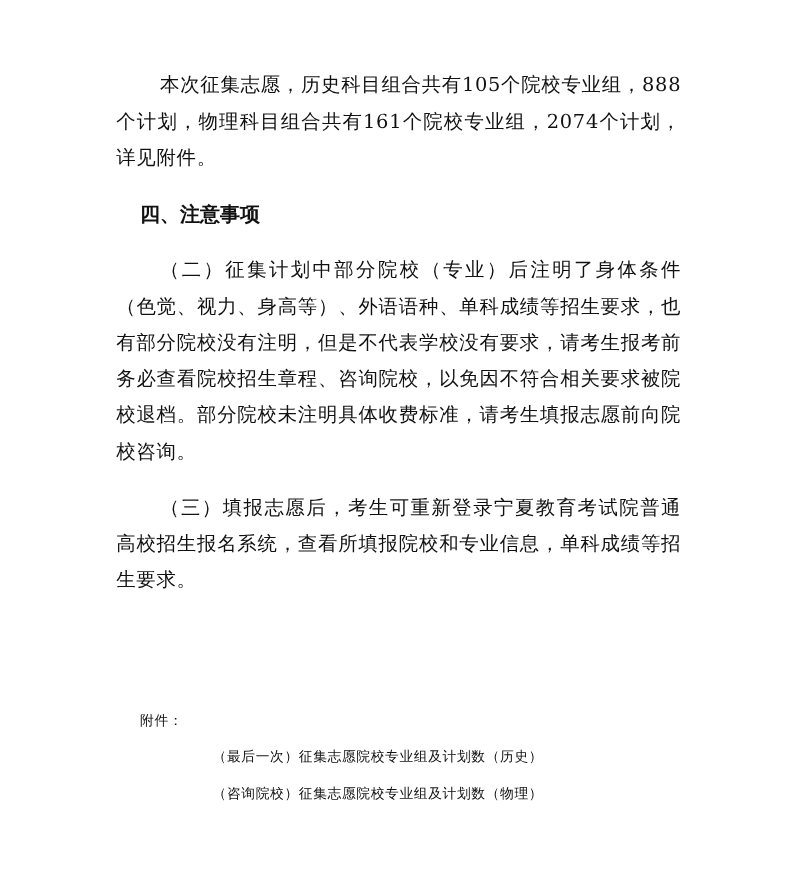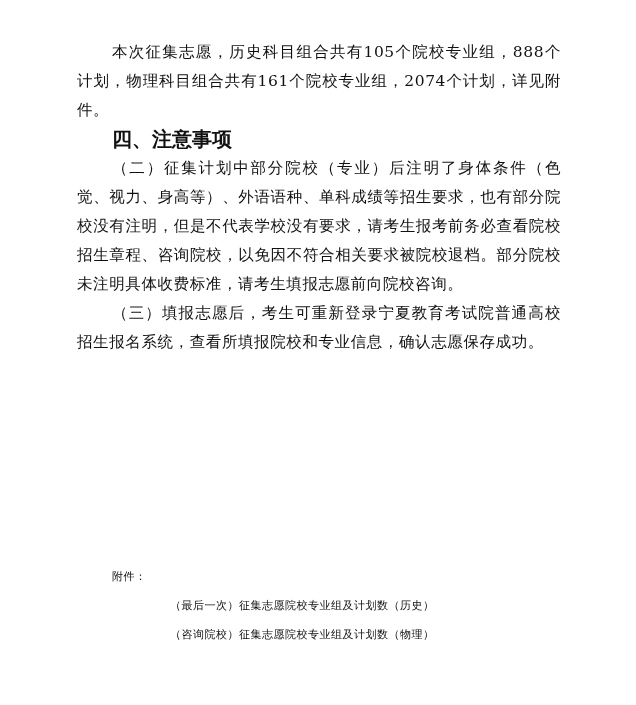--- a/index.html
+++ b/index.html
@@ -1,34 +1,34 @@
 <!DOCTYPE html>
 <html><head>
 <meta charset="utf-8">
 <style>
   html, body { margin:0; padding:0; background:#ffffff; }
   body { width:636px; height:705px; position:relative; overflow:hidden;
          font-family: "DejaVu Serif", "Liberation Serif", serif; color:#111; }
   .page { position:absolute; left:77px; top:38px; width:484px; }
-  .p { font-size:15.5px; line-height:29px; text-align:justify; text-indent:35px; margin:0; letter-spacing:0.6px; }
-  .h { font-size:20px; line-height:29px; font-weight:bold; text-indent:35px; margin:0; font-family:"DejaVu Sans","Liberation Sans",sans-serif; }
+  .p { font-size:15.5px; line-height:29px; text-align:justify; text-indent:35px; margin:16px; letter-spacing:0.6px; }
+  .h { font-size:16px; line-height:29px; font-weight:bold; text-indent:35px; margin:0; font-family:"DejaVu Sans","Liberation Sans",sans-serif; }
   .att { position:absolute; left:112px; top:562px; width:450px; font-size:11px; line-height:29px; letter-spacing:0.5px; }
   .att-row { display:flex; }
   .att-label { width:57px; flex:none; }
   .att-body { flex:1; }
   .att-cont { padding-left:58px; }
 </style>
 </head>
 <body>
 
 <div class="page">
   <p class="p">本次征集志愿，历史科目组合共有105个院校专业组，888个计划，物理科目组合共有161个院校专业组，2074个计划，详见附件。</p>
   <p class="h">四、注意事项</p>
   <p class="p">（二）征集计划中部分院校（专业）后注明了身体条件（色觉、视力、身高等）、外语语种、单科成绩等招生要求，也有部分院校没有注明，但是不代表学校没有要求，请考生报考前务必查看院校招生章程、咨询院校，以免因不符合相关要求被院校退档。部分院校未注明具体收费标准，请考生填报志愿前向院校咨询。</p>
-  <p class="p">（三）填报志愿后，考生可重新登录宁夏教育考试院普通高校招生报名系统，查看所填报院校和专业信息，确认志愿保存成功。</p>
+  <p class="p">（三）填报志愿后，考生可重新登录宁夏教育考试院普通高校招生报名系统，查看所填报院校和专业信息，单科成绩等招生要求。</p>
 </div>
 
 <div class="att">
   <div class="att-row">
     <span class="att-label">附件：</span>
   </div>
   <div class="att-cont">（最后一次）征集志愿院校专业组及计划数（历史）</div>
   <div class="att-cont">（咨询院校）征集志愿院校专业组及计划数（物理）</div>
 </div>
 

